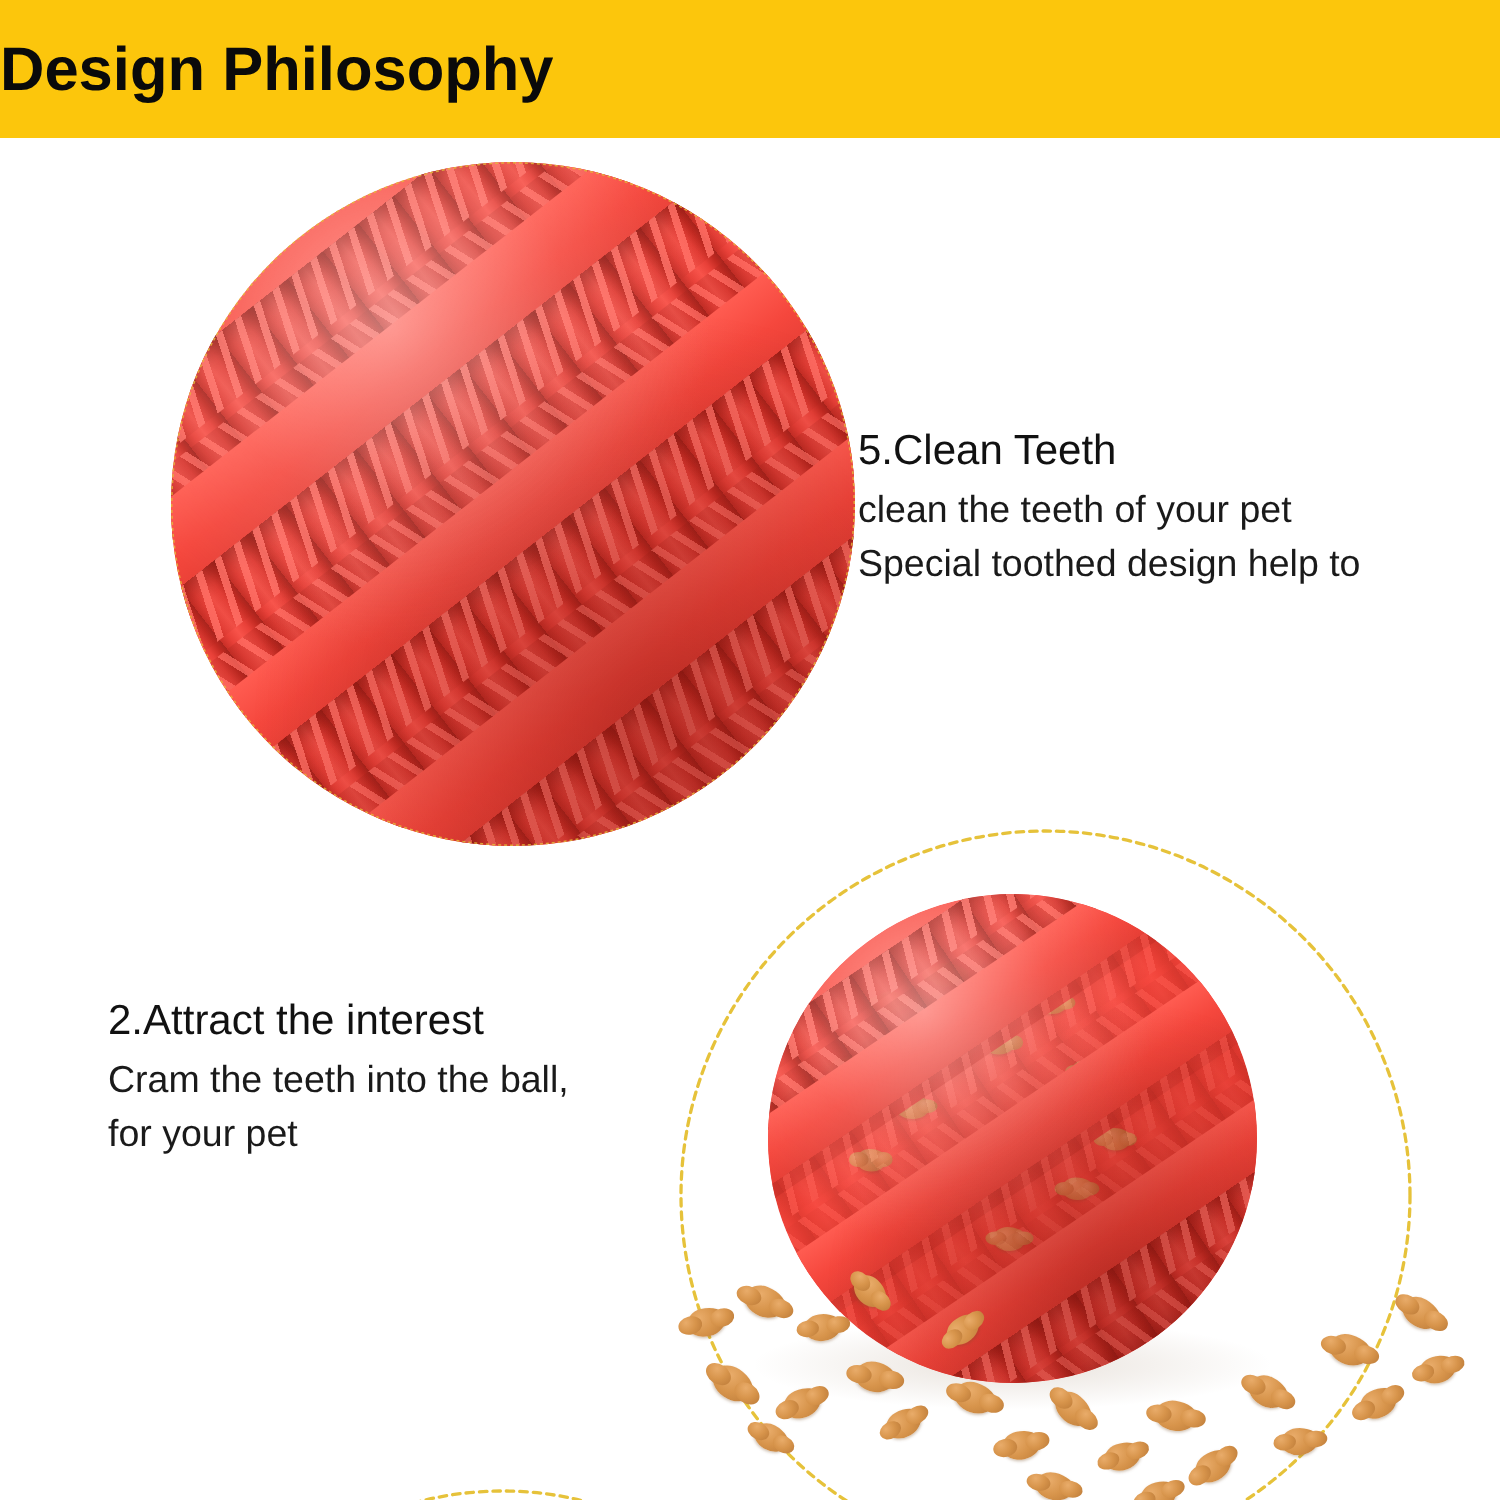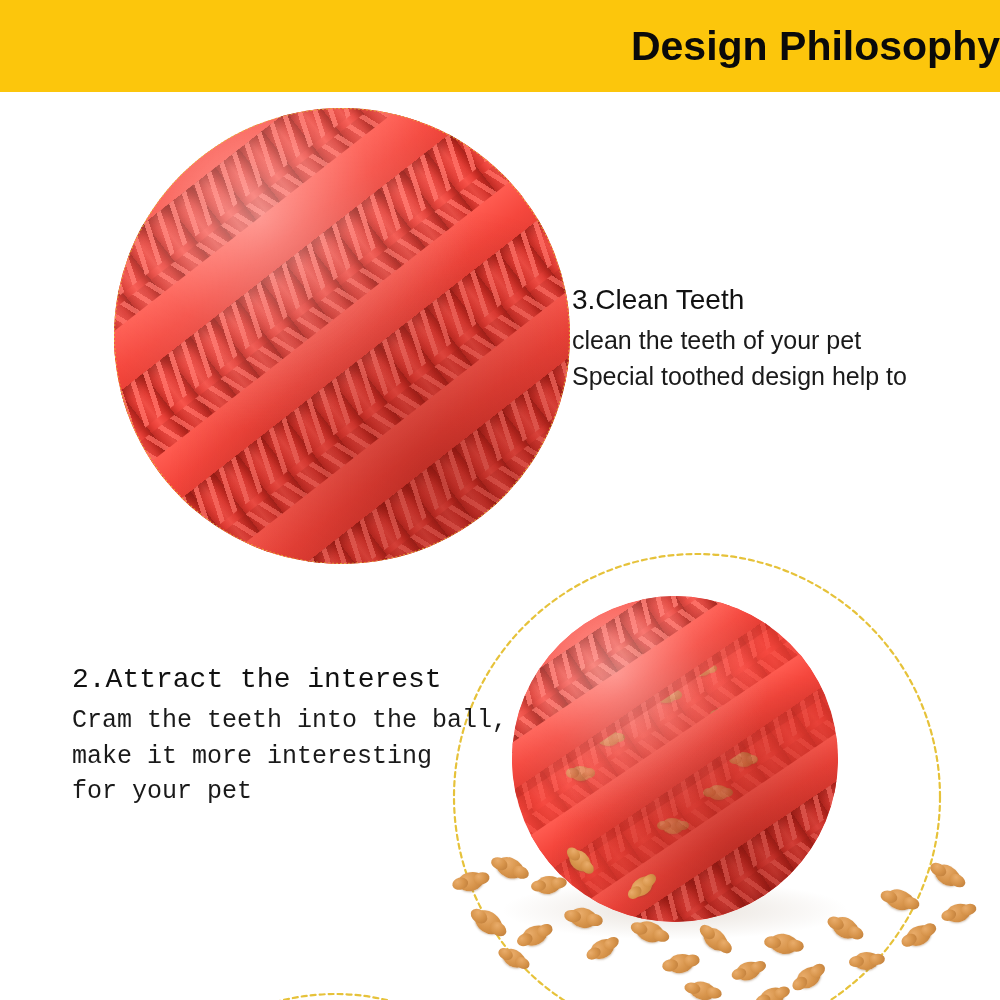--- a/index.html
+++ b/index.html
@@ -20,21 +20,21 @@
   
   .banner {
     position: absolute;
     left: 0;
     top: 0;
     width: 1000px;
     height: 92px;
     background: #FCC60C;
     display: flex;
     align-items: center;
-    justify-content: flex-end;
+    justify-content: flex-start;
   }
   .banner-title {
     font-size: 41px;
     font-weight: bold;
     letter-spacing: 0px;
     color: #0a0a0a;
     line-height: 1;
     white-space: nowrap;
   }
 
@@ -53,21 +53,21 @@
   .feature-body {
     font-size: 25px;
     font-weight: normal;
     color: #1a1a1a;
     line-height: 1.42;
     margin: 0;
   }
   .feature-body span { display: block; white-space: nowrap; }
 
   #feature-1-text { left: 572px; top: 282px; }
-  #feature-2-text { left: 72px; top: 662px; font-family: Liberation Mono, monospace; }
+  #feature-2-text { left: 72px; top: 662px; }
 
   
   .dashed-circle {
     position: absolute;
     border-radius: 50%;
     box-sizing: border-box;
     pointer-events: none;
   }
   #circle-2-outline {
     left: 452px; top: 552px;
@@ -227,21 +227,21 @@
     <div class="band" style="top:  47%; height: 15%; transform: rotate(-38deg);"></div>
     <div class="teeth-strip" style="top:  61%; height: 21%; transform: rotate(-38deg);"></div>
     <div class="band" style="top:  81%; height: 16%; transform: rotate(-38deg);"></div>
     <div class="teeth-strip" style="top:  96%; height: 18%; transform: rotate(-38deg);"></div>
   </div>
   <div class="ball-shade"></div>
   <div class="ball-rim"></div>
 </div>
 
 <div class="feature-text" id="feature-1-text">
-  <h2 class="feature-heading">3.Clean Teeth</h2>
+  <h2 class="feature-heading">5.Clean Teeth</h2>
   <p class="feature-body">
     <span>clean the teeth of your pet</span>
     <span>Special toothed design help to</span>
   </p>
 </div>
 
 <svg class="dashed-circle" id="circle-2-outline" viewBox="0 0 490 490" width="490" height="490">
   <circle cx="245" cy="245" r="243" fill="none" stroke="#E6C23A" stroke-width="2.2" stroke-dasharray="5 4" stroke-linecap="round"></circle>
 </svg>
 
@@ -307,20 +307,19 @@
   <div class="kibble" style="left: 190px; top:  48px; width: 24px; height: 17px; transform: rotate(-40deg);"></div>
   <div class="kibble" style="left: 250px; top: 152px; width: 26px; height: 18px; transform: rotate(12deg);"></div>
   <div class="kibble" style="left: 320px; top: 158px; width: 25px; height: 18px; transform: rotate(-22deg);"></div>
   <div class="kibble" style="left:  62px; top: 120px; width: 24px; height: 17px; transform: rotate(28deg);"></div>
 </div>
 
 <div class="feature-text" id="feature-2-text">
   <h2 class="feature-heading">2.Attract the interest</h2>
   <p class="feature-body">
     <span>Cram the teeth into the ball,</span>
-    <span>make it more interesting</span>
     <span>for your pet</span>
   </p>
 </div>
 
 <svg class="dashed-circle" id="circle-3-outline" viewBox="0 0 450 450" width="450" height="450">
   <circle cx="225" cy="225" r="223" fill="none" stroke="#E6C23A" stroke-width="2.2" stroke-dasharray="5 4" stroke-linecap="round"></circle>
 </svg>
 
 </body></html>

